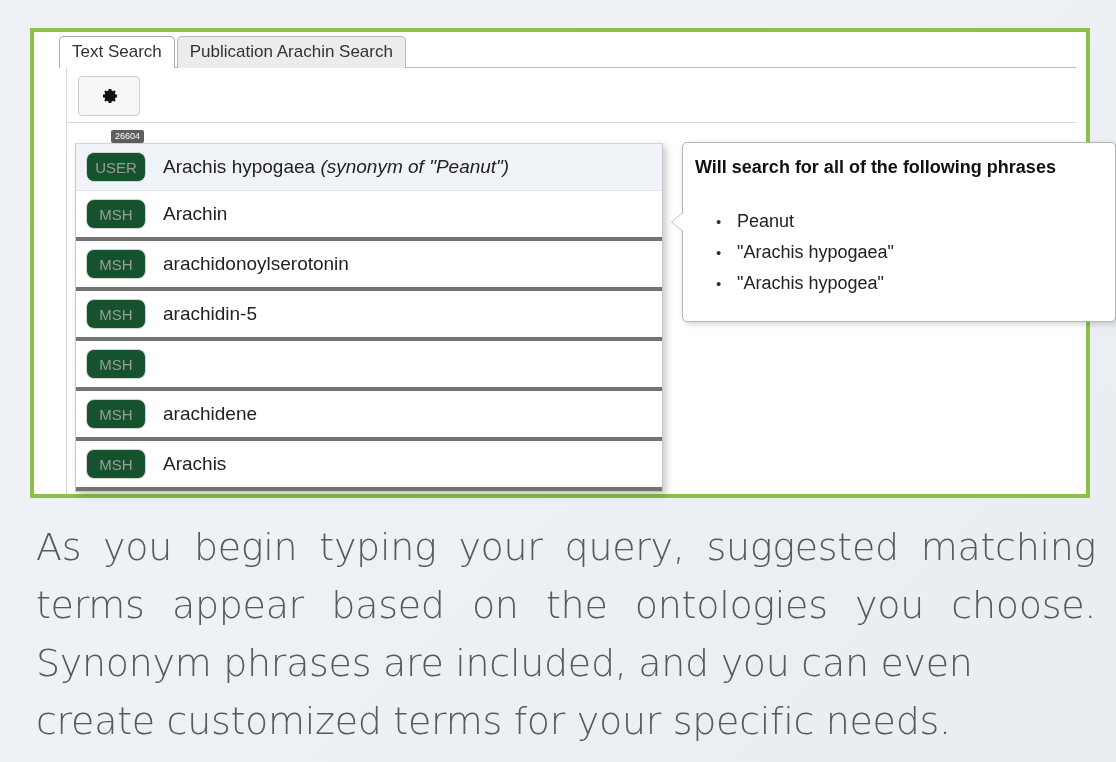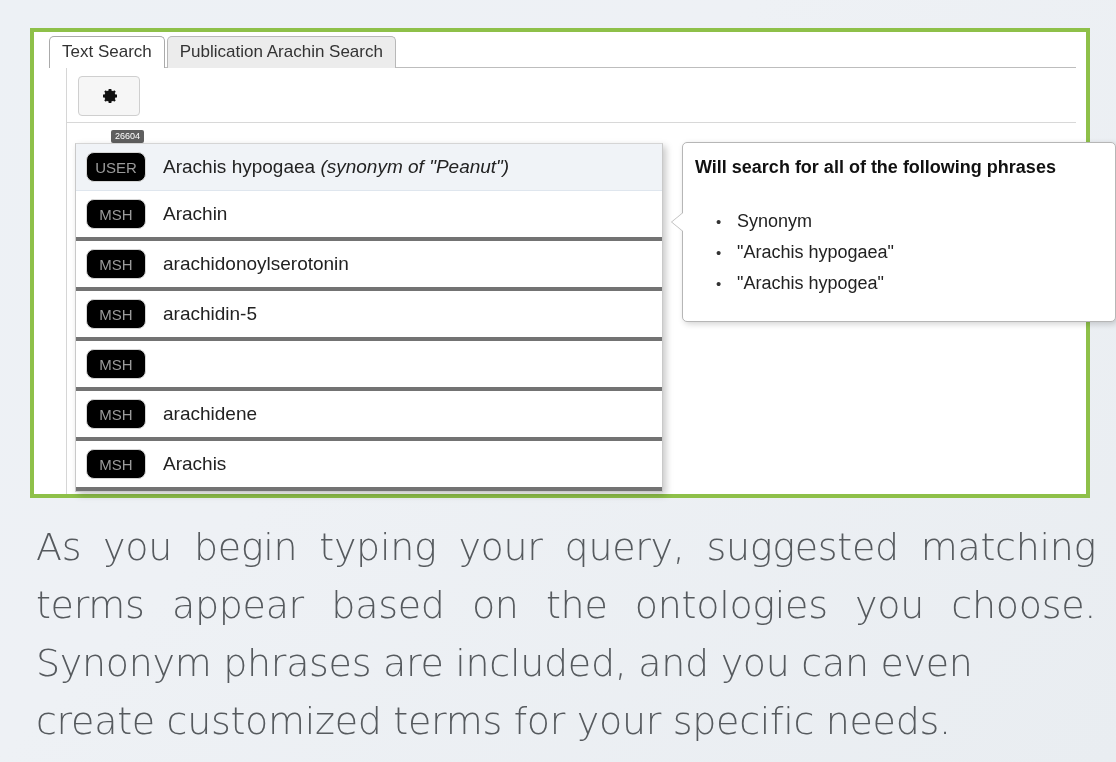--- a/index.html
+++ b/index.html
@@ -29,21 +29,21 @@
   .panel-inner {
     position: absolute;
     inset: 0;
     background: #ffffff;
     overflow: visible;
   }
 
   
   .tab-strip {
     position: absolute;
-    left: 15px;
+    left: 25px;
     top: 6px;
     height: 30px;
     display: flex;
     align-items: flex-end;
     z-index: 6;
     justify-content: space-between;
   }
   .tab {
     font-size: 17px;
     color: #333333;
@@ -164,21 +164,21 @@
     flex: 0 0 auto;
     width: 60px;
     height: 30px;
     border: 1px solid #d5d5d5;
     border-radius: 8px;
     display: flex;
     align-items: center;
     justify-content: center;
     font-size: 15px;
     color: #9b9b9b;
-    background: #000000;
+    background: #14532d;
     box-sizing: border-box;
   }
   .term {
     margin-left: 17px;
     font-size: 19px;
     color: #222222;
     white-space: nowrap;
   }
   .term .syn {
     font-style: italic;
@@ -336,21 +336,21 @@
           <span>Arachis</span>
         </span>
       </div>
 
     </div>
 
     <div class="tooltip">
       <div class="tip-arrow"></div>
       <div class="tooltip-title">Will search for all of the following phrases</div>
       <ul>
-        <li>Synonym</li>
+        <li>Peanut</li>
         <li>"Arachis hypogaea"</li>
         <li>"Arachis hypogea"</li>
       </ul>
     </div>
 
   </div>
 </div>
 
 <div class="caption">
   <span>As you begin typing your query, suggested matching terms appear based on the ontologies you choose. Synonym phrases are included, and you can even</span>

